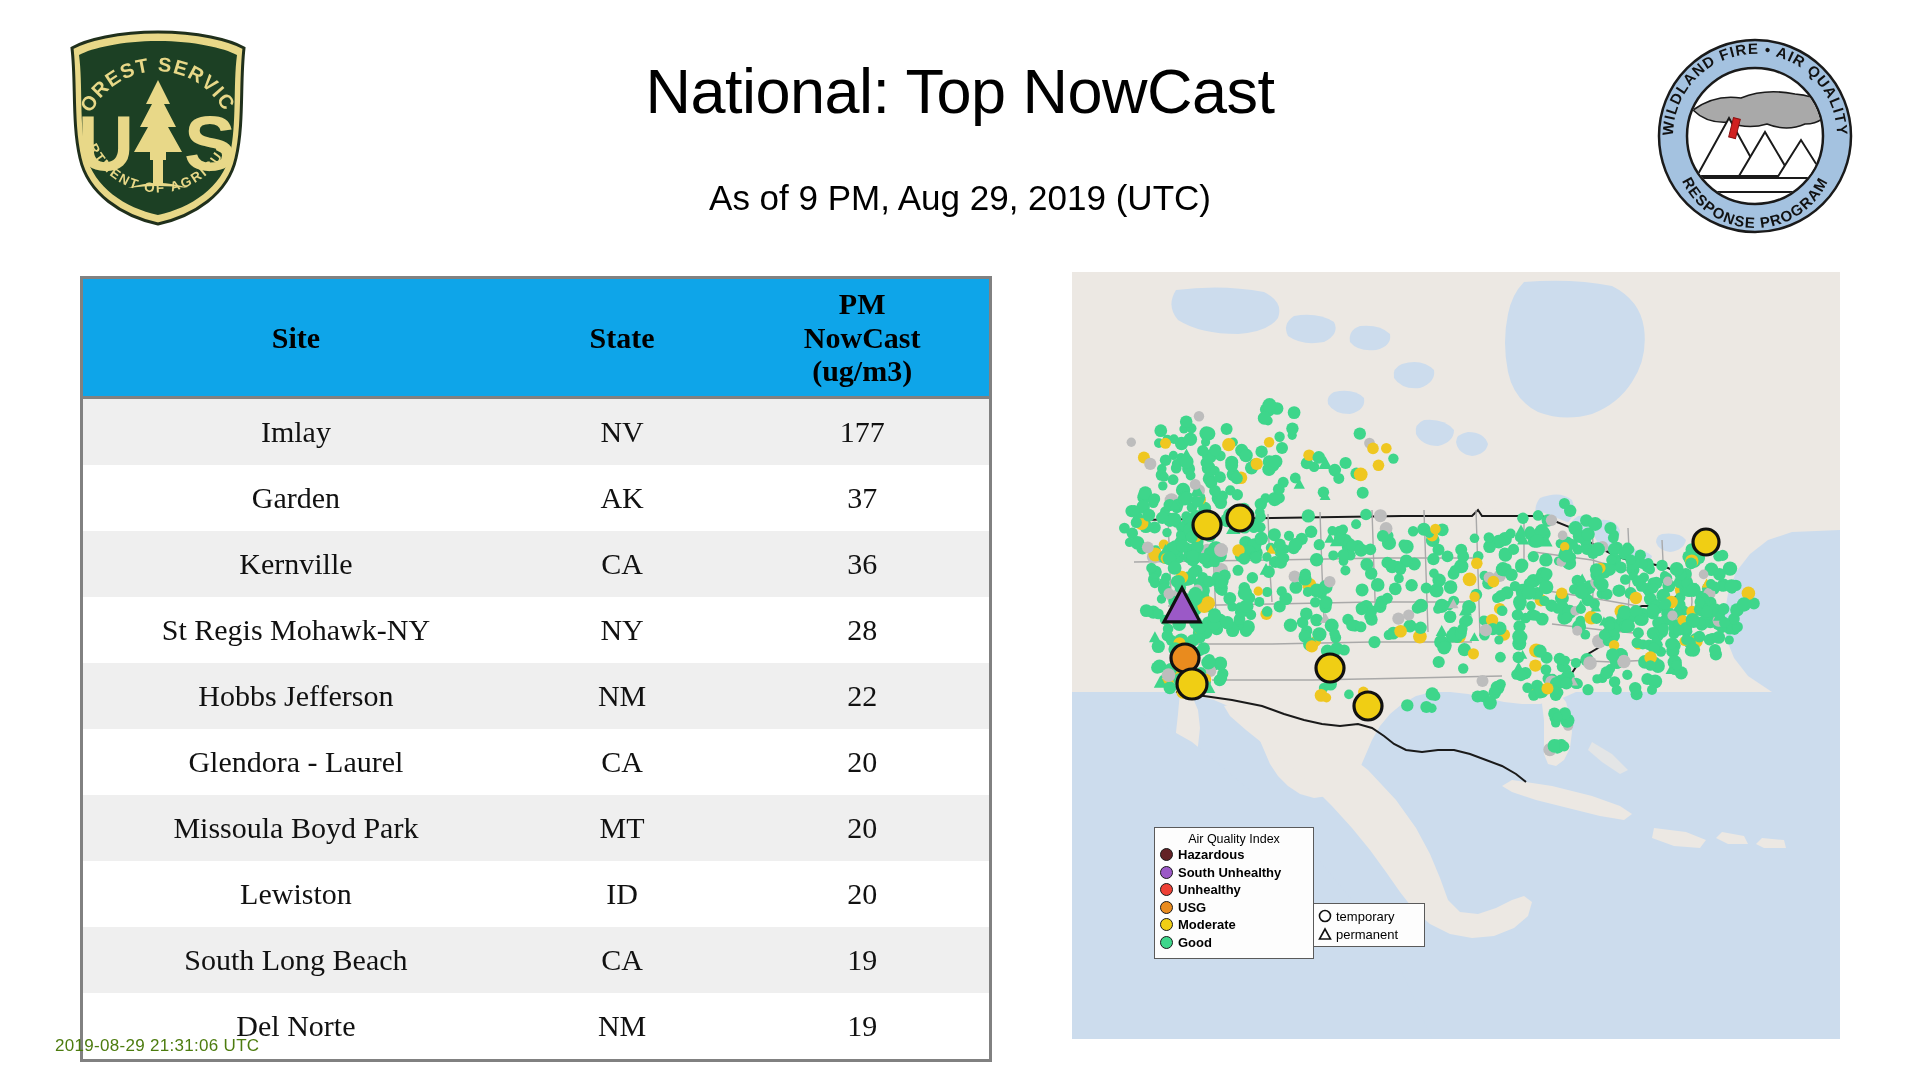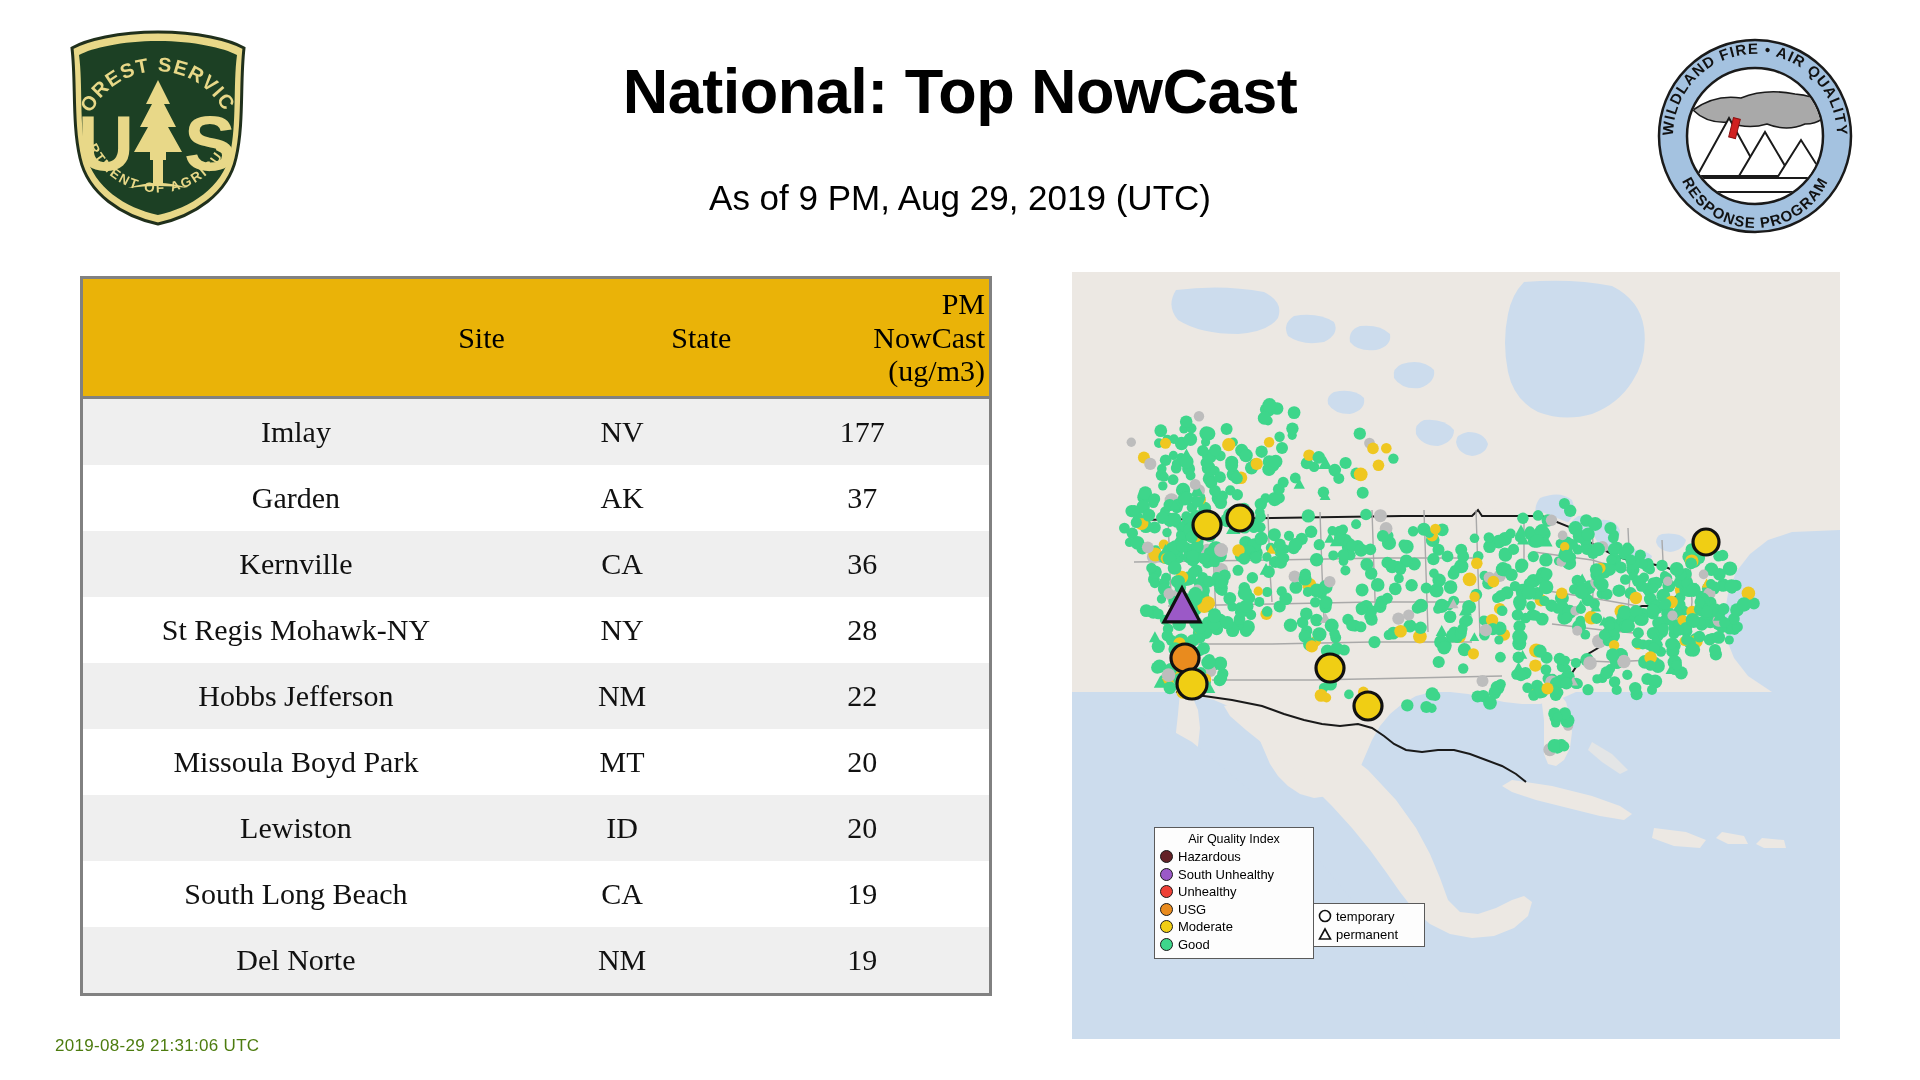--- a/index.html
+++ b/index.html
@@ -15,42 +15,42 @@
   #fs-logo { position: absolute; left: 58px; top: 28px; width: 200px; height: 200px; }
 
   
   #wfaq-logo { position: absolute; left: 1655px; top: 36px; width: 200px; height: 200px; }
 
   
   #title {
     position: absolute; left: 300px; top: 58px; width: 1320px;
     text-align: center;
     font-family: "Liberation Sans", sans-serif;
-    font-size: 63px; font-weight: 700; color: #000;
+    font-size: 63px; font-weight: 400; color: #000;
     letter-spacing: -0.5px;
     line-height: 1.05;
   }
   #subtitle {
     position: absolute; left: 300px; top: 178px; width: 1320px;
     text-align: center;
     font-size: 35px; font-weight: 400; color: #000;
   }
 
   
   #table-wrap {
     position: absolute; left: 80px; top: 276px; width: 912px;
     border: 3px solid #818181;
     background: #ffffff;
   }
   table { width: 100%; border-collapse: collapse;
           font-family: "Liberation Serif", serif; }
   thead th {
-    background: #eab308; color: #000;
-    font-weight: normal; font-size: 30px;
-    padding: 8px 4px; text-align: right; vertical-align: middle;
+    background: #0ea5e9; color: #000;
+    font-weight: bold; font-size: 30px;
+    padding: 8px 4px; text-align: center; vertical-align: middle;
     border-bottom: 3px solid #818181;
     line-height: 1.12;
   }
   thead th.h-site  { width: 47%; }
   thead th.h-state { width: 25%; }
   thead th.h-pm    { width: 28%; }
   tbody td {
     font-size: 30px; color: #111; text-align: center;
     padding: 16px 4px; height: 58px; vertical-align: middle;
   }
@@ -73,21 +73,21 @@
   #map svg { display: block; }
 
   
   .legend-box {
     position: absolute; background: #fdfdfd;
     border: 1.5px solid #5a5a5a;
     font-family: "Liberation Sans", sans-serif;
   }
   #aqi-legend { left: 82px; top: 555px; width: 160px; padding: 4px 5px 5px 5px; }
   #aqi-title { font-size: 12.5px; color: #000; text-align: center; margin-bottom: 2px; }
-  .aqi-row { display: flex; align-items: center; height: 17.5px; }
+  .aqi-row { display: flex; height: 17.5px; font-weight: bold; }
   .aqi-dot {
     width: 13px; height: 13px; border-radius: 50%;
     border: 1.3px solid #1a1a1a; margin-right: 5px; flex: none;
   }
   .aqi-label { font-size: 13px; color: #000; line-height: 1; white-space: nowrap; }
 
   #shape-legend { left: 241px; top: 631px; width: 112px; padding: 3px 4px; }
   .shape-row { display: flex; align-items: center; height: 18px; }
   .shape-glyph { width: 18px; text-align: center; flex: none; }
   .shape-label { font-size: 13px; color: #000; line-height: 1; }
@@ -184,20 +184,25 @@
           </tr>
           <tr>
             <td>St Regis Mohawk-NY</td>
             <td>NY</td>
             <td>28</td>
           </tr>
           <tr>
             <td>Hobbs Jefferson</td>
             <td>NM</td>
             <td>22</td>
+          </tr>
+          <tr>
+            <td>Glendora - Laurel</td>
+            <td>CA</td>
+            <td>20</td>
           </tr>
           <tr>
             <td>Missoula Boyd Park</td>
             <td>MT</td>
             <td>20</td>
           </tr>
           <tr>
             <td>Lewiston</td>
             <td>ID</td>
             <td>20</td>

